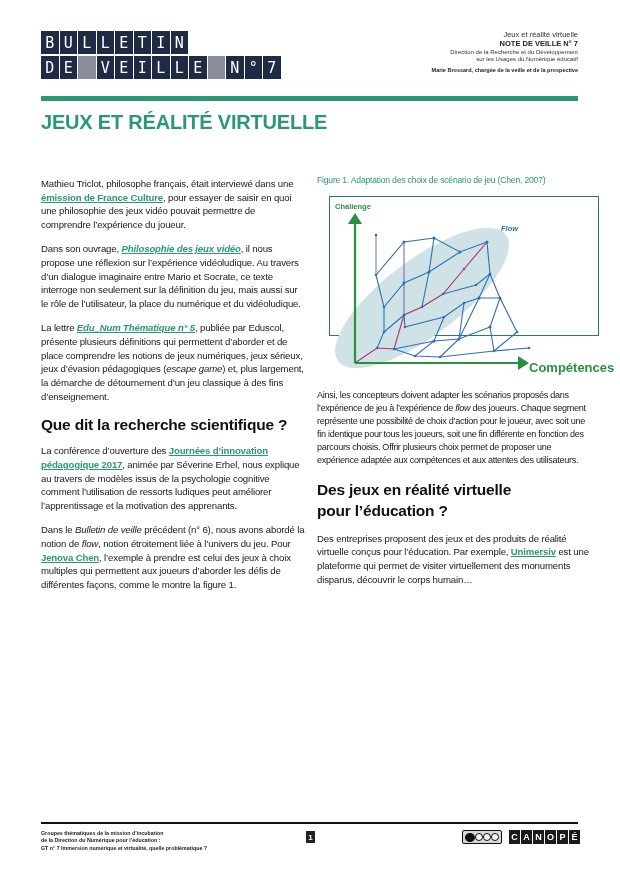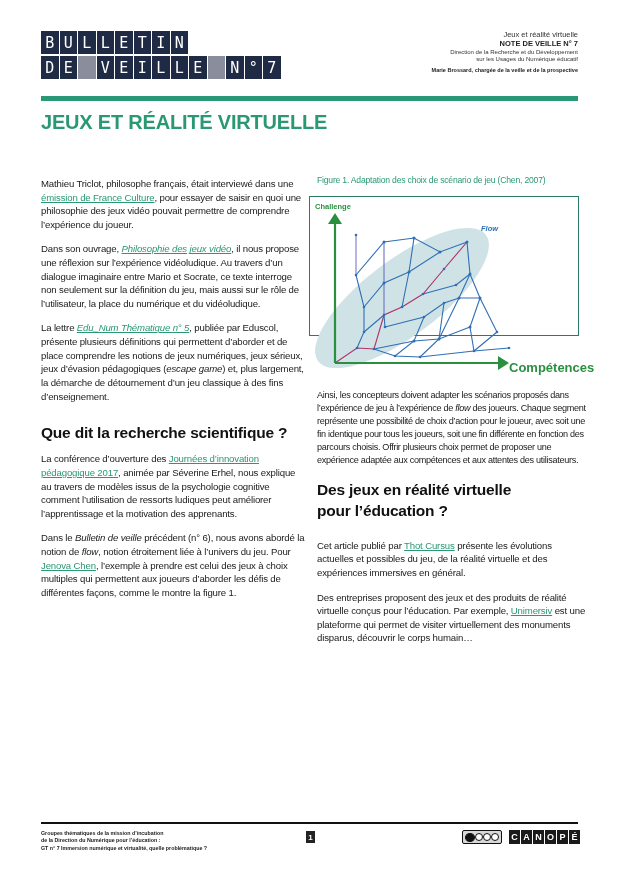--- a/index.html
+++ b/index.html
@@ -38,25 +38,25 @@
   .col { position: absolute; width: 265px; }
   .col.left { left: 41px; top: 168px; }
   .col.right { left: 317px; top: 172px; width: 272px; }
 
   h2 {
     font-size: 15.5px; font-weight: bold; color: #111; line-height: 1.3;
     letter-spacing: -0.2px;
   }
   p.body { font-size: 9.6px; line-height: 1.42; color: #1a1a1a; letter-spacing: -0.15px; }
   p.body.tight { font-size: 9.1px; letter-spacing: -0.3px; }
-  a.lnk { color: #2a9874; text-decoration: underline; }
+  a.lnk { color: #2a9874; text-decoration: underline; font-weight: bold; }
   a.lnk.it, em { font-style: italic; }
 
   .fig-caption { font-size: 8.6px; color: #2a9874; letter-spacing: -0.2px; }
-  .fig-box { position: absolute; left: 309px; top: 196px; width: 270px; height: 140px; border: 1.2px solid #2a7a66; text-decoration: underline; }
+  .fig-box { position: absolute; left: 329px; top: 196px; width: 270px; height: 140px; border: 1.2px solid #2a7a66; text-decoration: underline; }
 
   
   .footer-rule { position: absolute; left: 41px; top: 822px; width: 537px; height: 2px; background: #111; }
   .footer-text { position: absolute; left: 41px; top: 830px; font-size: 5.3px; line-height: 1.4; color: #222; font-weight: bold; }
   .page-num {
     position: absolute; left: 306px; top: 831px; width: 9px; height: 12px;
     background: #222; color: #fff; font-size: 8px; font-weight: bold;
     display: flex; align-items: center; justify-content: center;
   }
   .cc-badge {
@@ -121,21 +121,21 @@
   </p>
 
   <p class="body" style="margin-top:11px">
     <span>Dans son ouvrage, </span><a class="lnk it">Philosophie des jeux vidéo</a><span>, il nous propose une réflexion sur l’expérience vidéoludique. Au travers d’un dialogue imaginaire entre Mario et Socrate, ce texte interroge non seulement sur la définition du jeu, mais aussi sur le rôle de l’utilisateur, la place du numérique et du vidéoludique.</span>
   </p>
 
   <p class="body" style="margin-top:11px">
     <span>La lettre </span><a class="lnk it">Edu_Num Thématique n° 5</a><span>, publiée par Eduscol, présente plusieurs définitions qui permettent d’aborder et de place comprendre les notions de jeux numériques, jeux sérieux, jeux d’évasion pédagogiques (</span><em>escape game</em><span>) et, plus largement, la démarche de détournement d’un jeu classique à des fins d’enseignement.</span>
   </p>
 
-  <h2 style="margin-top:20px">Que dit la recherche scientifique ?</h2>
+  <h2 style="margin-top:12px">Que dit la recherche scientifique ?</h2>
 
   <p class="body" style="margin-top:9px">
     <span>La conférence d’ouverture des </span><a class="lnk">Journées d’innovation pédagogique 2017</a><span>, animée par Séverine Erhel, nous explique au travers de modèles issus de la psychologie cognitive comment l’utilisation de ressorts ludiques peut améliorer l’apprentissage et la motivation des apprenants.</span>
   </p>
 
   <p class="body" style="margin-top:11px">
     <span>Dans le </span><em>Bulletin de veille</em><span> précédent (n° 6), nous avons abordé la notion de </span><em>flow</em><span>, notion étroitement liée à l’univers du jeu. Pour </span><a class="lnk">Jenova Chen</a><span>, l’exemple à prendre est celui des jeux à choix multiples qui permettent aux joueurs d’aborder les défis de différentes façons, comme le montre la figure 1.</span>
   </p>
 </div>
 
@@ -218,23 +218,20 @@
 <div class="col right" style="top:389px;">
   <p class="body tight">
     <span>Ainsi, les concepteurs doivent adapter les scénarios proposés dans l’expérience de jeu à l’expérience de </span><em>flow</em><span> des joueurs. Chaque segment représente une possibilité de choix d’action pour le joueur, avec soit une fin identique pour tous les joueurs, soit une fin différente en fonction des parcours choisis. Offrir plusieurs choix permet de proposer une expérience adaptée aux compétences et aux attentes des utilisateurs.</span>
   </p>
 
   <h2 style="margin-top:14px">
     <span>Des jeux en réalité virtuelle</span><br>
     <span>pour l’éducation ?</span>
   </h2>
 
-  <p class="body" style="margin-top:18px">
-    <span>Cet article publié par </span><a class="lnk">Thot Cursus</a><span> présente les évolutions actuelles et possibles du jeu, de la réalité virtuelle et des expériences immersives en général.</span>
-  </p>
 
   <p class="body" style="margin-top:11px">
     <span>Des entreprises proposent des jeux et des produits de réalité virtuelle conçus pour l’éducation. Par exemple, </span><a class="lnk">Unimersiv</a><span> est une plateforme qui permet de visiter virtuellement des monuments disparus, découvrir le corps humain…</span>
   </p>
 </div>
 
 <div class="footer-rule"></div>
 <div class="footer-text">
   <div>Groupes thématiques de la mission d’incubation</div>
   <div>de la Direction du Numérique pour l’éducation :</div>

